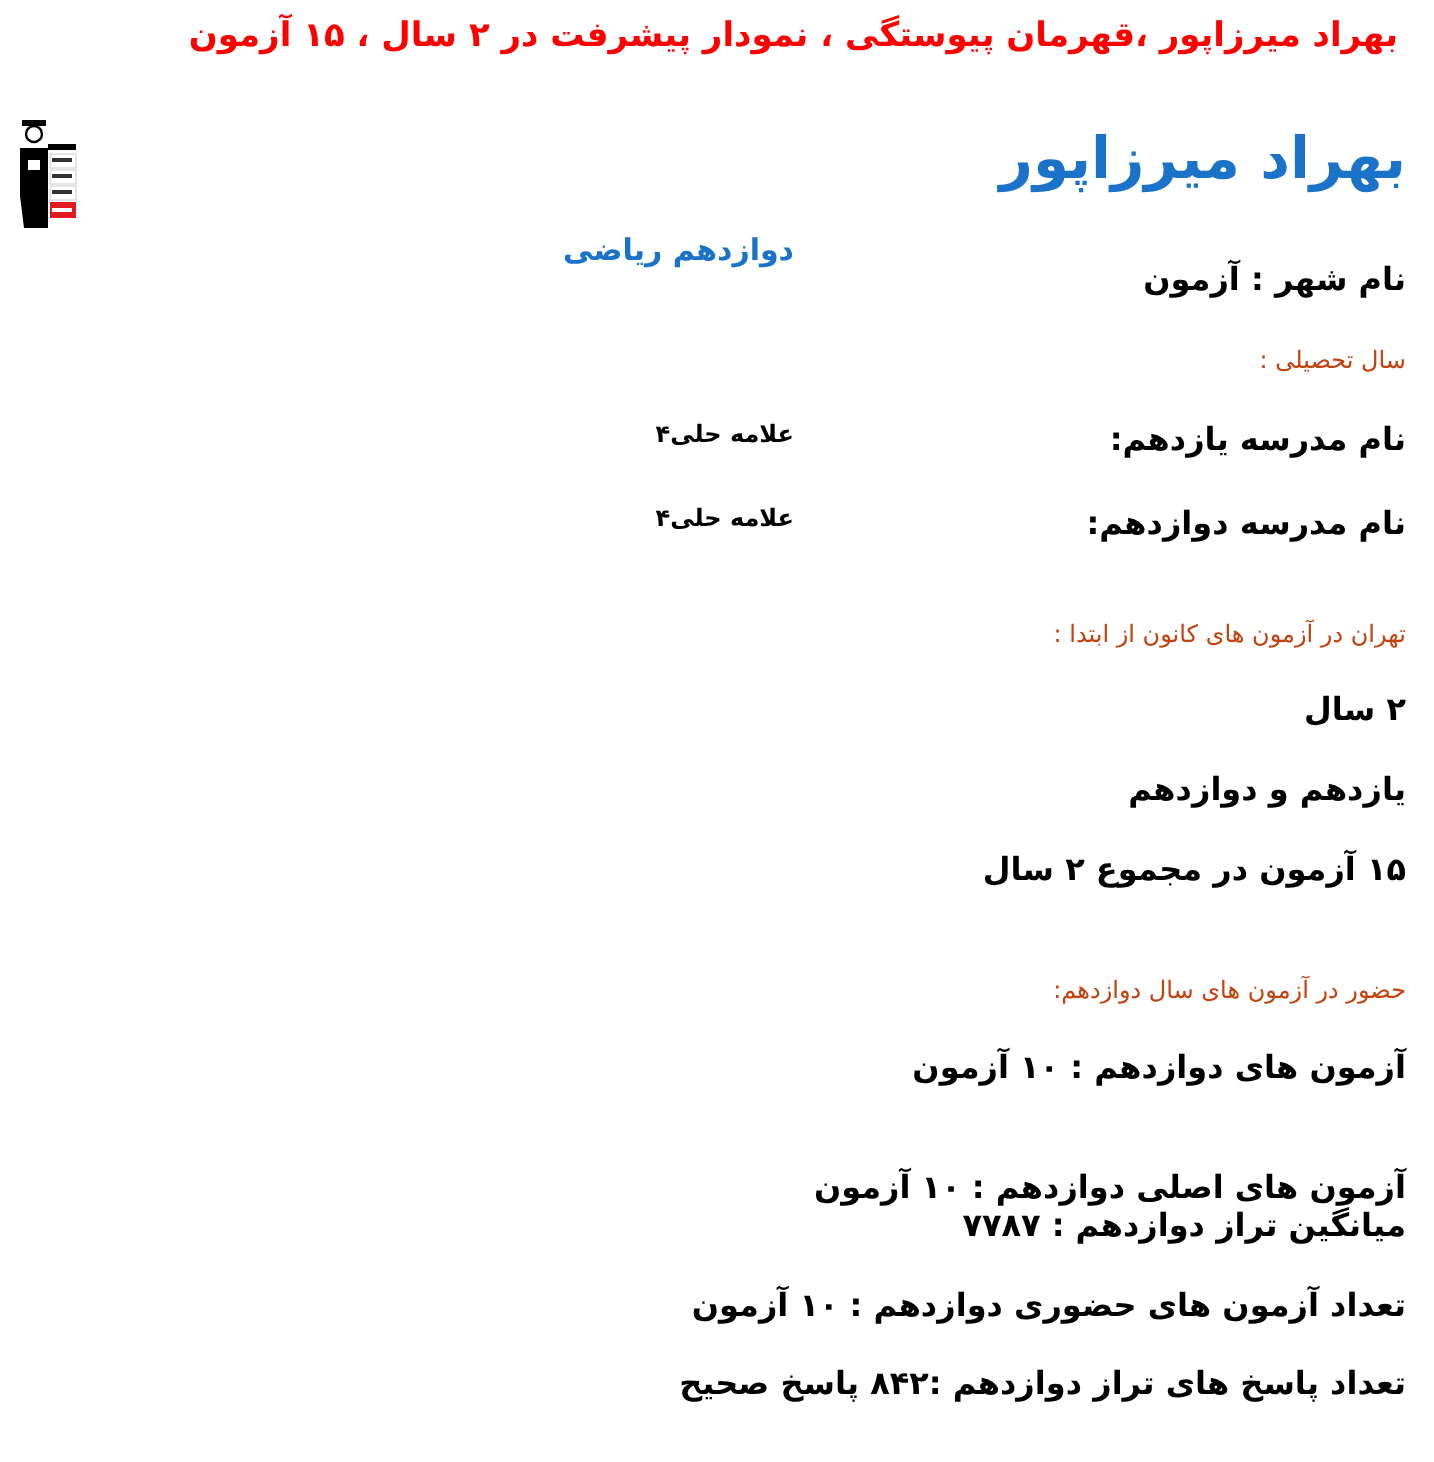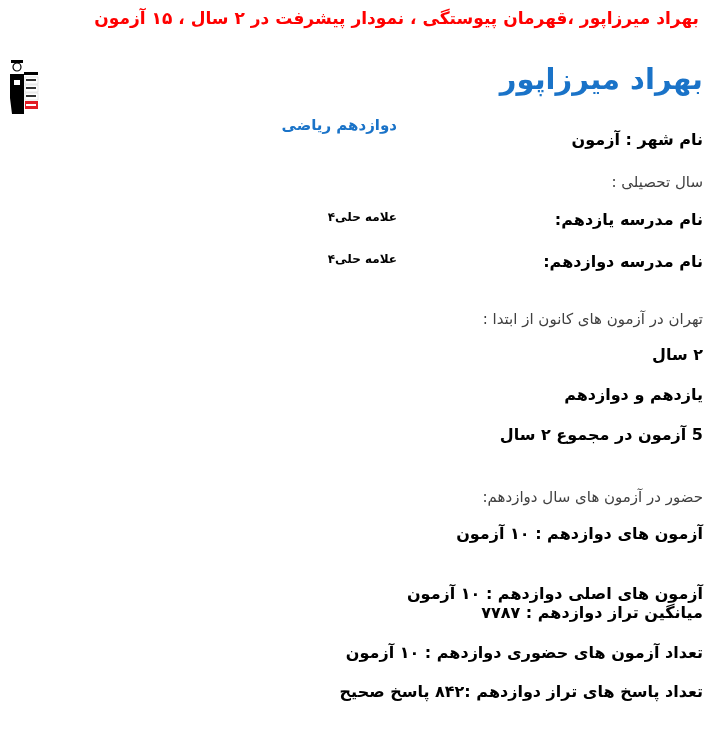--- a/index.html
+++ b/index.html
@@ -22,21 +22,21 @@
       color: #1a73c8; font-weight: bold; font-size: 29px;
     }
     .grade {
       top: 76px; right: 320px;
       color: #1a73c8; font-weight: bold; font-size: 15px; margin-top: 40px;
     }
     .row-text {
       right: 14px; color: #000; font-weight: bold; font-size: 16px;
     }
     .red-label {
-      right: 14px; color: #404040; font-size: 15px;
+      right: 14px; color: #c2410c; font-size: 12px;
     }
     .school-value {
       right: 320px; color: #000; font-weight: bold; font-size: 12px;
     }
   </style>
 </head>
 <body>
 
 <div class="abs headline">بهراد میرزاپور ،قهرمان پیوستگی ، نمودار پیشرفت در ۲ سال ، ۱۵ آزمون</div>
 
@@ -69,20 +69,20 @@
 
 <div class="abs row-text" style="top:210px;">نام مدرسه یازدهم:</div>
 <div class="abs school-value" style="top:210px;">علامه حلی۴</div>
 
 <div class="abs row-text" style="top:252px;">نام مدرسه دوازدهم:</div>
 <div class="abs school-value" style="top:252px;">علامه حلی۴</div>
 
 <div class="abs red-label" style="top:310px;">تهران در آزمون های کانون از ابتدا :</div>
 <div class="abs row-text" style="top:345px;text-align:center;">۲ سال</div>
 <div class="abs row-text" style="top:385px;">یازدهم و دوازدهم</div>
-<div class="abs row-text" style="top:425px;">5 آزمون در مجموع ۲ سال</div>
+<div class="abs row-text" style="top:425px;">۱۵ آزمون در مجموع ۲ سال</div>
 
 <div class="abs red-label" style="top:488px;">حضور در آزمون های سال دوازدهم:</div>
 <div class="abs row-text" style="top:524px;">آزمون های دوازدهم : ۱۰ آزمون</div>
 <div class="abs row-text" style="top:564px;margin-top:20px;">آزمون های اصلی دوازدهم : ۱۰ آزمون</div>
 <div class="abs row-text" style="top:603px;">میانگین تراز دوازدهم : ۷۷۸۷</div>
 <div class="abs row-text" style="top:643px;">تعداد آزمون های حضوری دوازدهم : ۱۰ آزمون</div>
 <div class="abs row-text" style="top:682px;">تعداد پاسخ های تراز دوازدهم :۸۴۲ پاسخ صحیح</div>
 
 </body></html>

